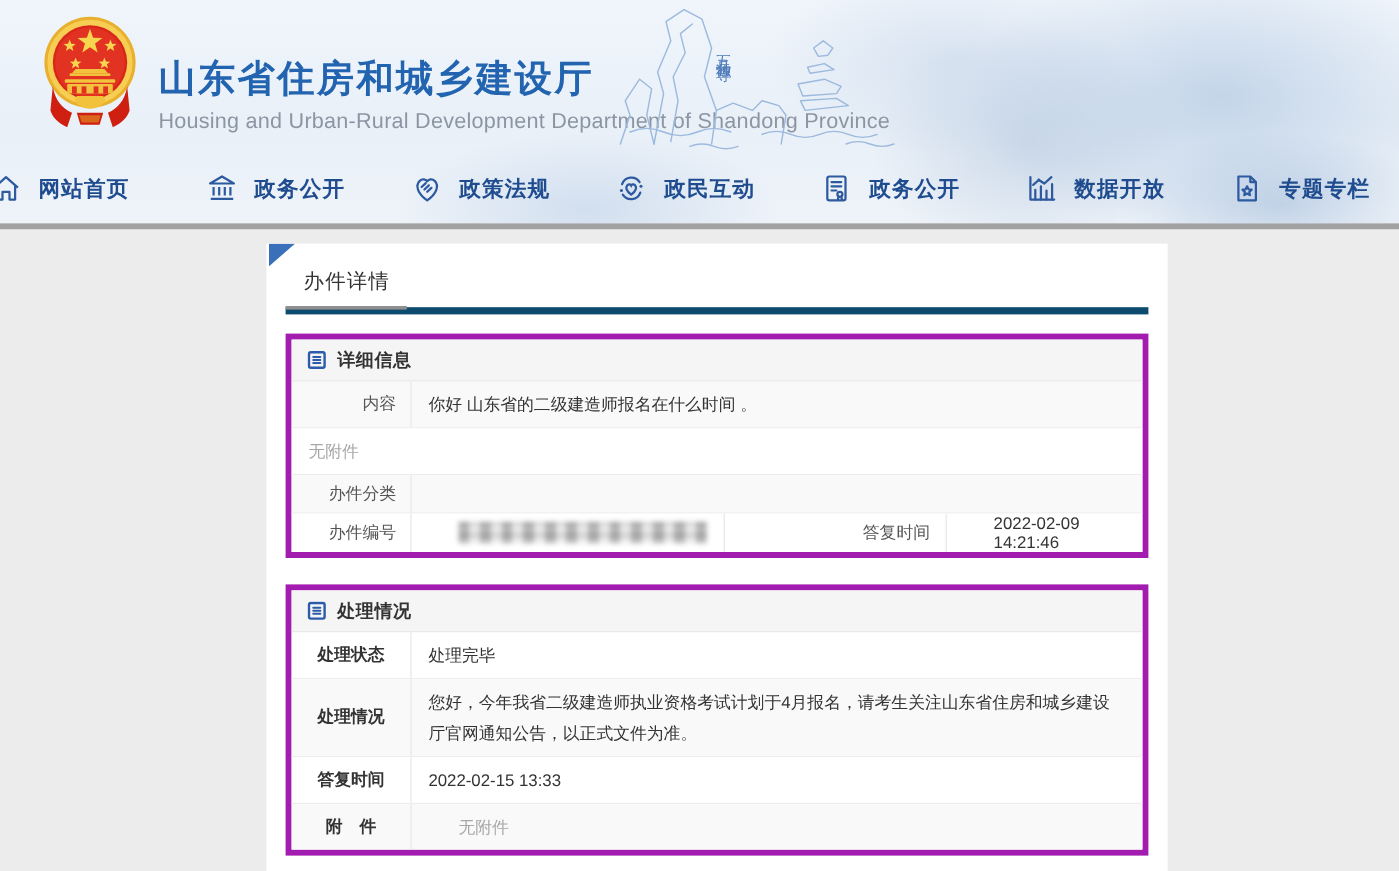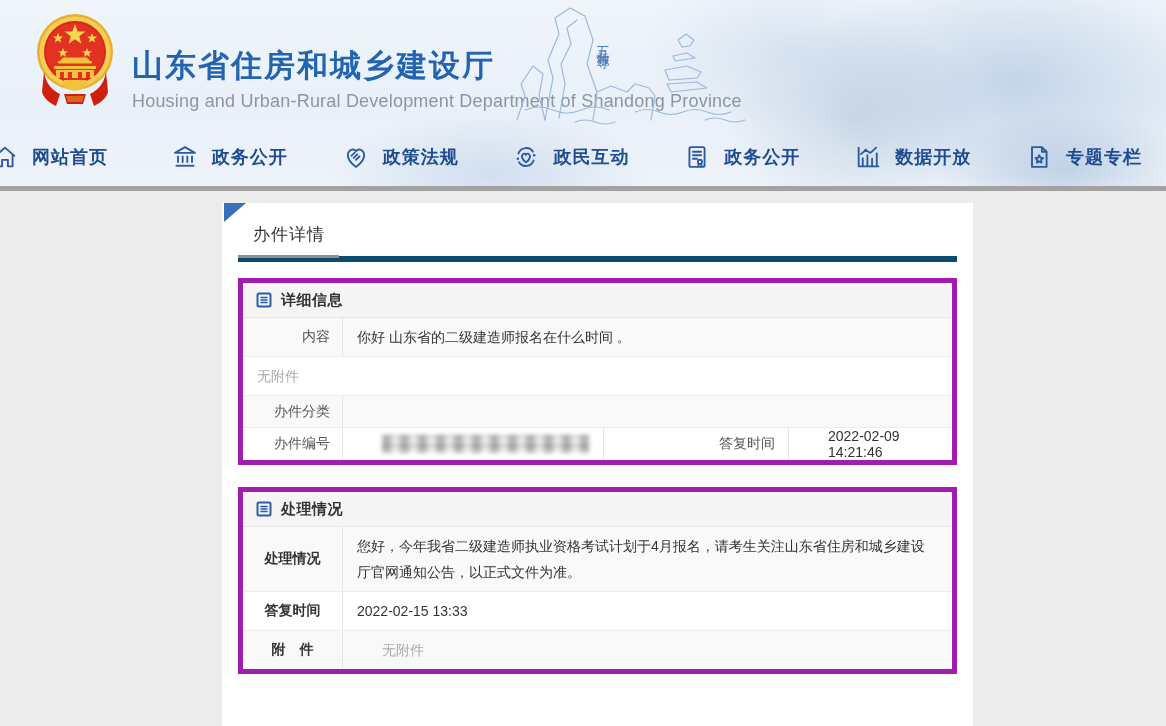--- a/index.html
+++ b/index.html
@@ -254,20 +254,24 @@
 
       <div class="section t2">
         <div class="section-header">
           <svg class="sec-ico" viewBox="0 0 16 16">
             <rect x="1.5" y="1.5" width="13" height="13" rx="1.5" fill="none" stroke="#2a5caa" stroke-width="2"></rect>
             <path d="M5 5.5 H11 M5 8 H11 M5 10.5 H11" stroke="#2a5caa" stroke-width="1.6" stroke-linecap="round"></path>
           </svg>
           <span class="section-title">处理情况</span>
         </div>
 
+        <div class="row">
+          <div class="cell-label">处理状态</div>
+          <div class="cell-value">处理完毕</div>
+        </div>
         <div class="row alt">
           <div class="cell-label">处理情况</div>
           <div class="cell-value">您好，今年我省二级建造师执业资格考试计划于4月报名，请考生关注山东省住房和城乡建设厅官网通知公告，以正式文件为准。</div>
         </div>
         <div class="row">
           <div class="cell-label">答复时间</div>
           <div class="cell-value">2022-02-15 13:33</div>
         </div>
         <div class="row alt">
           <div class="cell-label">附　件</div>

